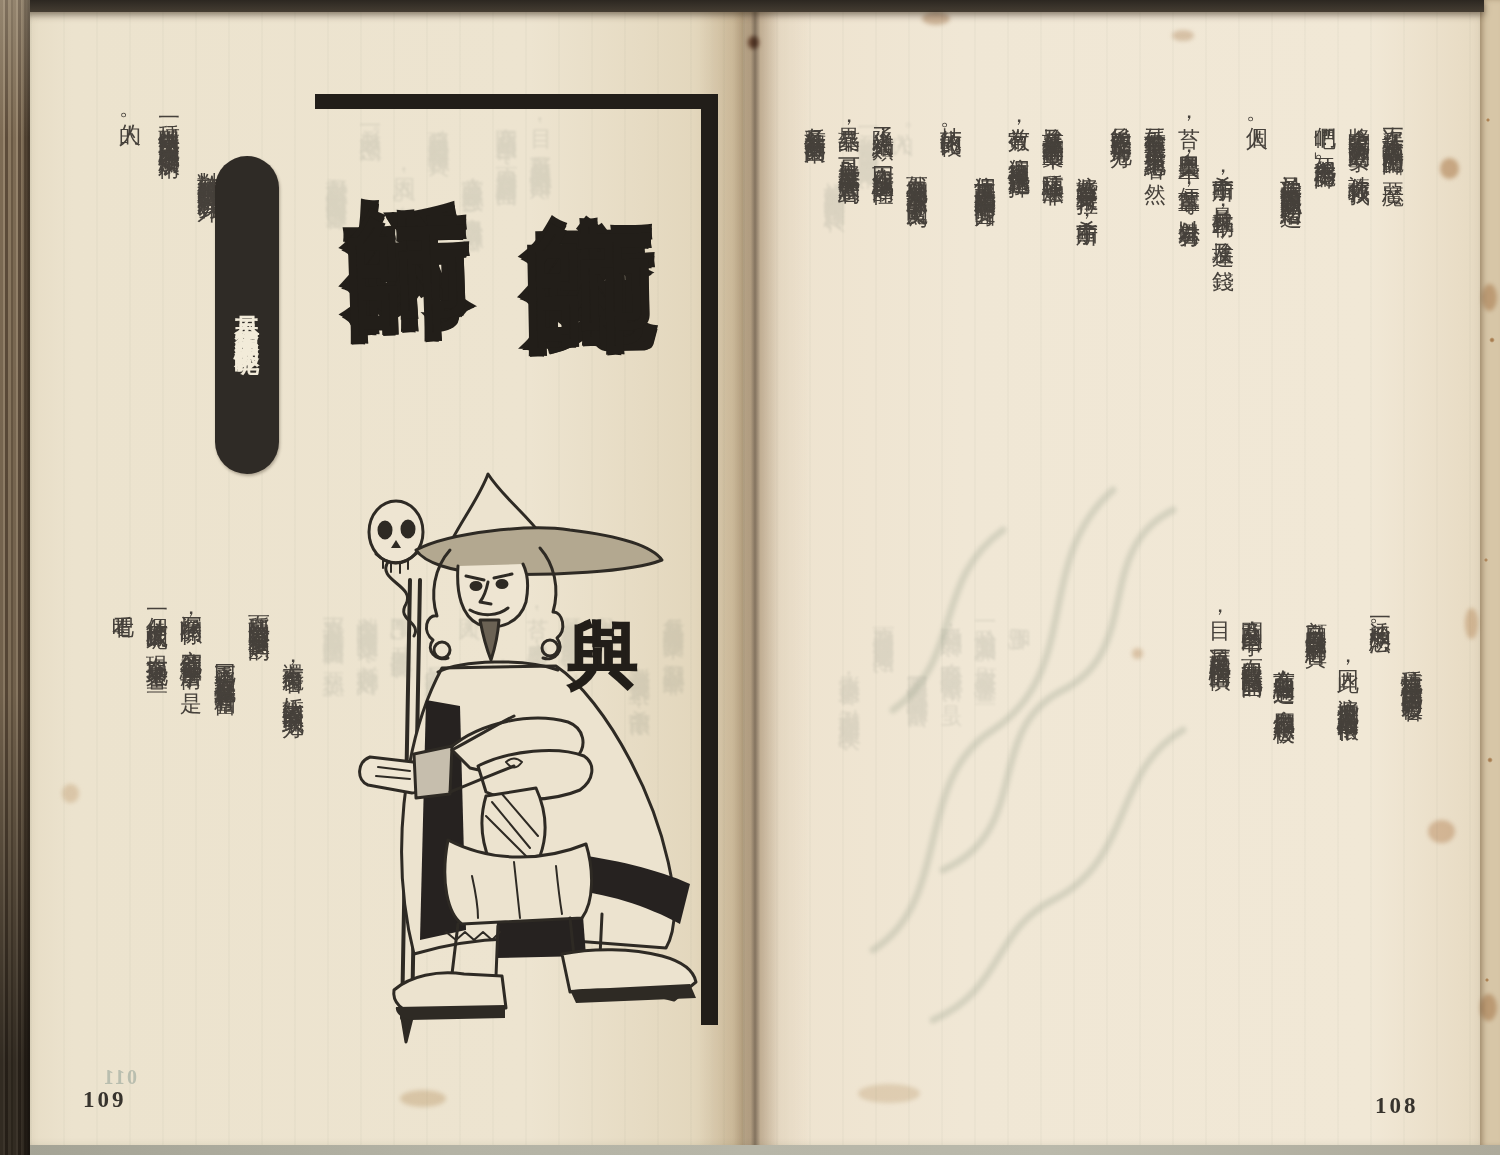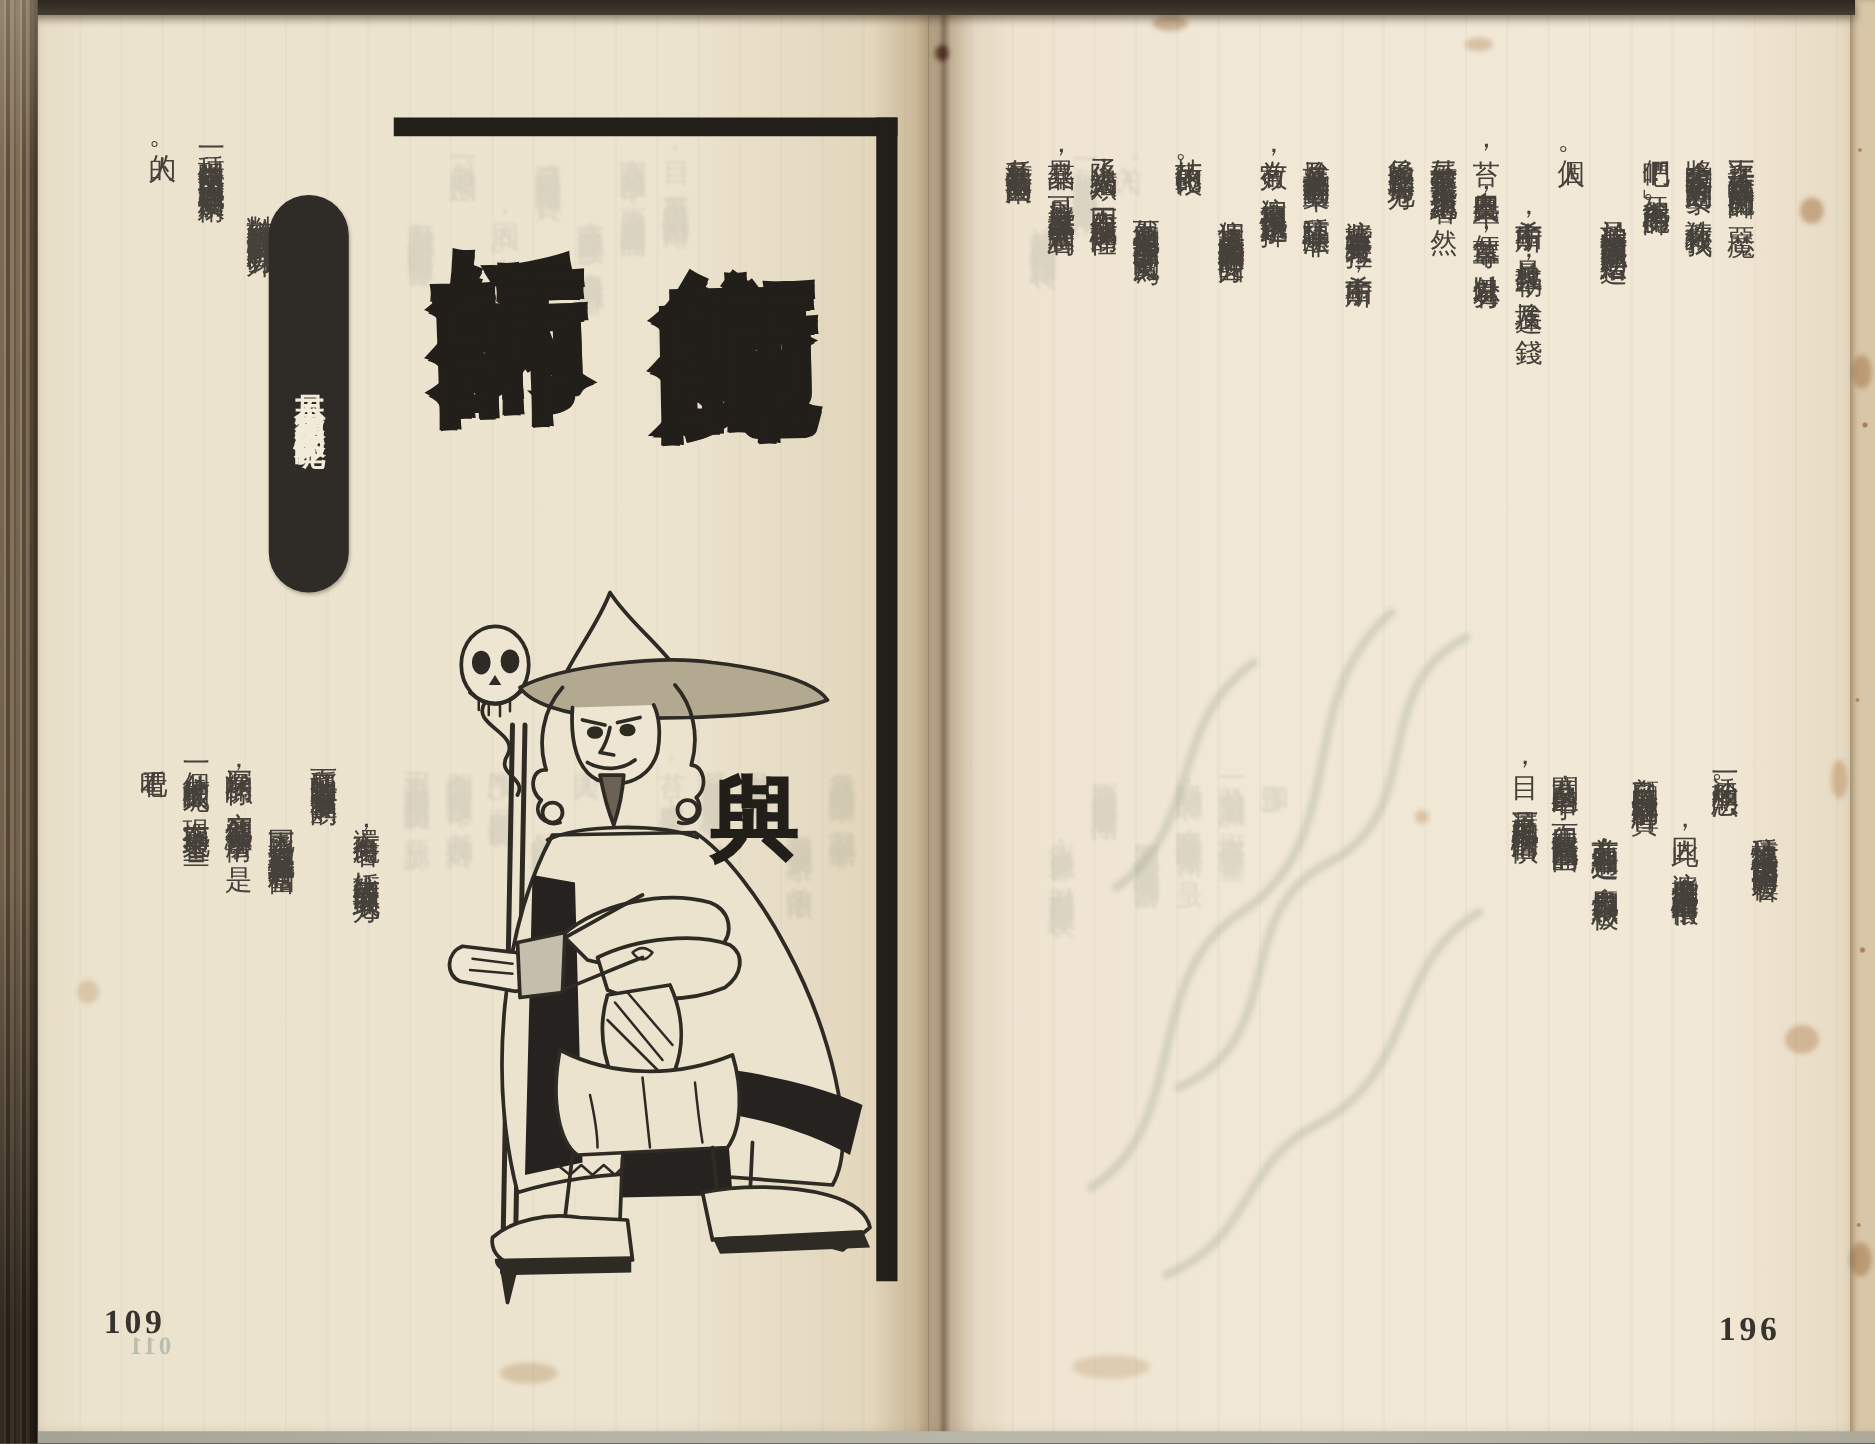--- a/index.html
+++ b/index.html
@@ -73,22 +73,22 @@
   .title-sec{left:309px;top:100px;font-size:126px;letter-spacing:8px;
     -webkit-text-stroke:4px var(--title-ink,#221e19);transform:rotate(-2deg);
     text-shadow:2px 2px 0 var(--title-ink,#221e19),-1px 3px 0 var(--title-ink,#221e19);}
   .title-conn{left:538px;top:562px;font-size:70px;-webkit-text-stroke:2px var(--title-ink,#221e19);}
   .banner-pill{position:absolute;left:185px;top:156px;width:64px;height:318px;border-radius:32px;
     background:var(--banner-bg,#2f2b26);display:flex;align-items:center;justify-content:center;z-index:3;
     box-shadow:1px 2px 3px rgba(60,50,35,.35);}
   .banner-text{writing-mode:vertical-rl;text-orientation:upright;color:var(--banner-text,#f2ebd9);
     font-size:25px;font-weight:bold;letter-spacing:4px;line-height:1;}
   .wizard{position:absolute;left:300px;top:462px;width:372px;height:596px;z-index:2;}
-  .pnum{position:absolute;font-size:27px;font-weight:bold;color:#37332d;letter-spacing:3px;z-index:4;
-    font-family:"Liberation Serif","DejaVu Serif",serif;}
+  .pnum{position:absolute;font-size:23px;font-weight:bold;color:#37332d;letter-spacing:3px;z-index:4;
+    font-family:"Liberation Serif","DejaVu Serif",serif;margin-top:45px;}
   .pnum-left{left:53px;top:1042px;}
   .pnum-right{left:632px;top:1048px;}
 </style>
 </head>
 <body>
 
 <div class="photo">
 
   <div class="page page-left">
     <div class="ghost g-lt" aria-hidden="true">
@@ -251,21 +251,21 @@
       </div>
     <div class="vblock rp-bot">
         <div class="vcol indent">這種性格很可能是怕自己的肉體被看</div>
         <div class="vcol">透一般的想法。</div>
         <div class="vcol indent">因此，這些魔鬼們對這樣的事情很不</div>
         <div class="vcol">顧自己的身份且非常的神經質。</div>
         <div class="vcol indent">在前面曾經細述過，魔鬼們很厭惡被</div>
         <div class="vcol">問及自己的名字，而很喜歡隱藏自己的面</div>
         <div class="vcol">目，這是魔鬼的一種特殊的習慣。</div>
       </div>
-    <div class="pnum pnum-right">196</div>
+    <div class="pnum pnum-right">108</div>
   </div>
 
   <div class="gutter"></div>
   <div class="top-band"></div>
   <div class="bottom-band"></div>
   <div class="edge-left"></div>
   <div class="edge-right"></div>
 
   <div class="spot" style="left:748px;top:36px;width:11px;height:13px;background:#6b3f2a;opacity:.8;"></div>
   <div class="spot" style="left:1440px;top:158px;width:19px;height:21px;background:#b98a5c;opacity:.55;"></div>

